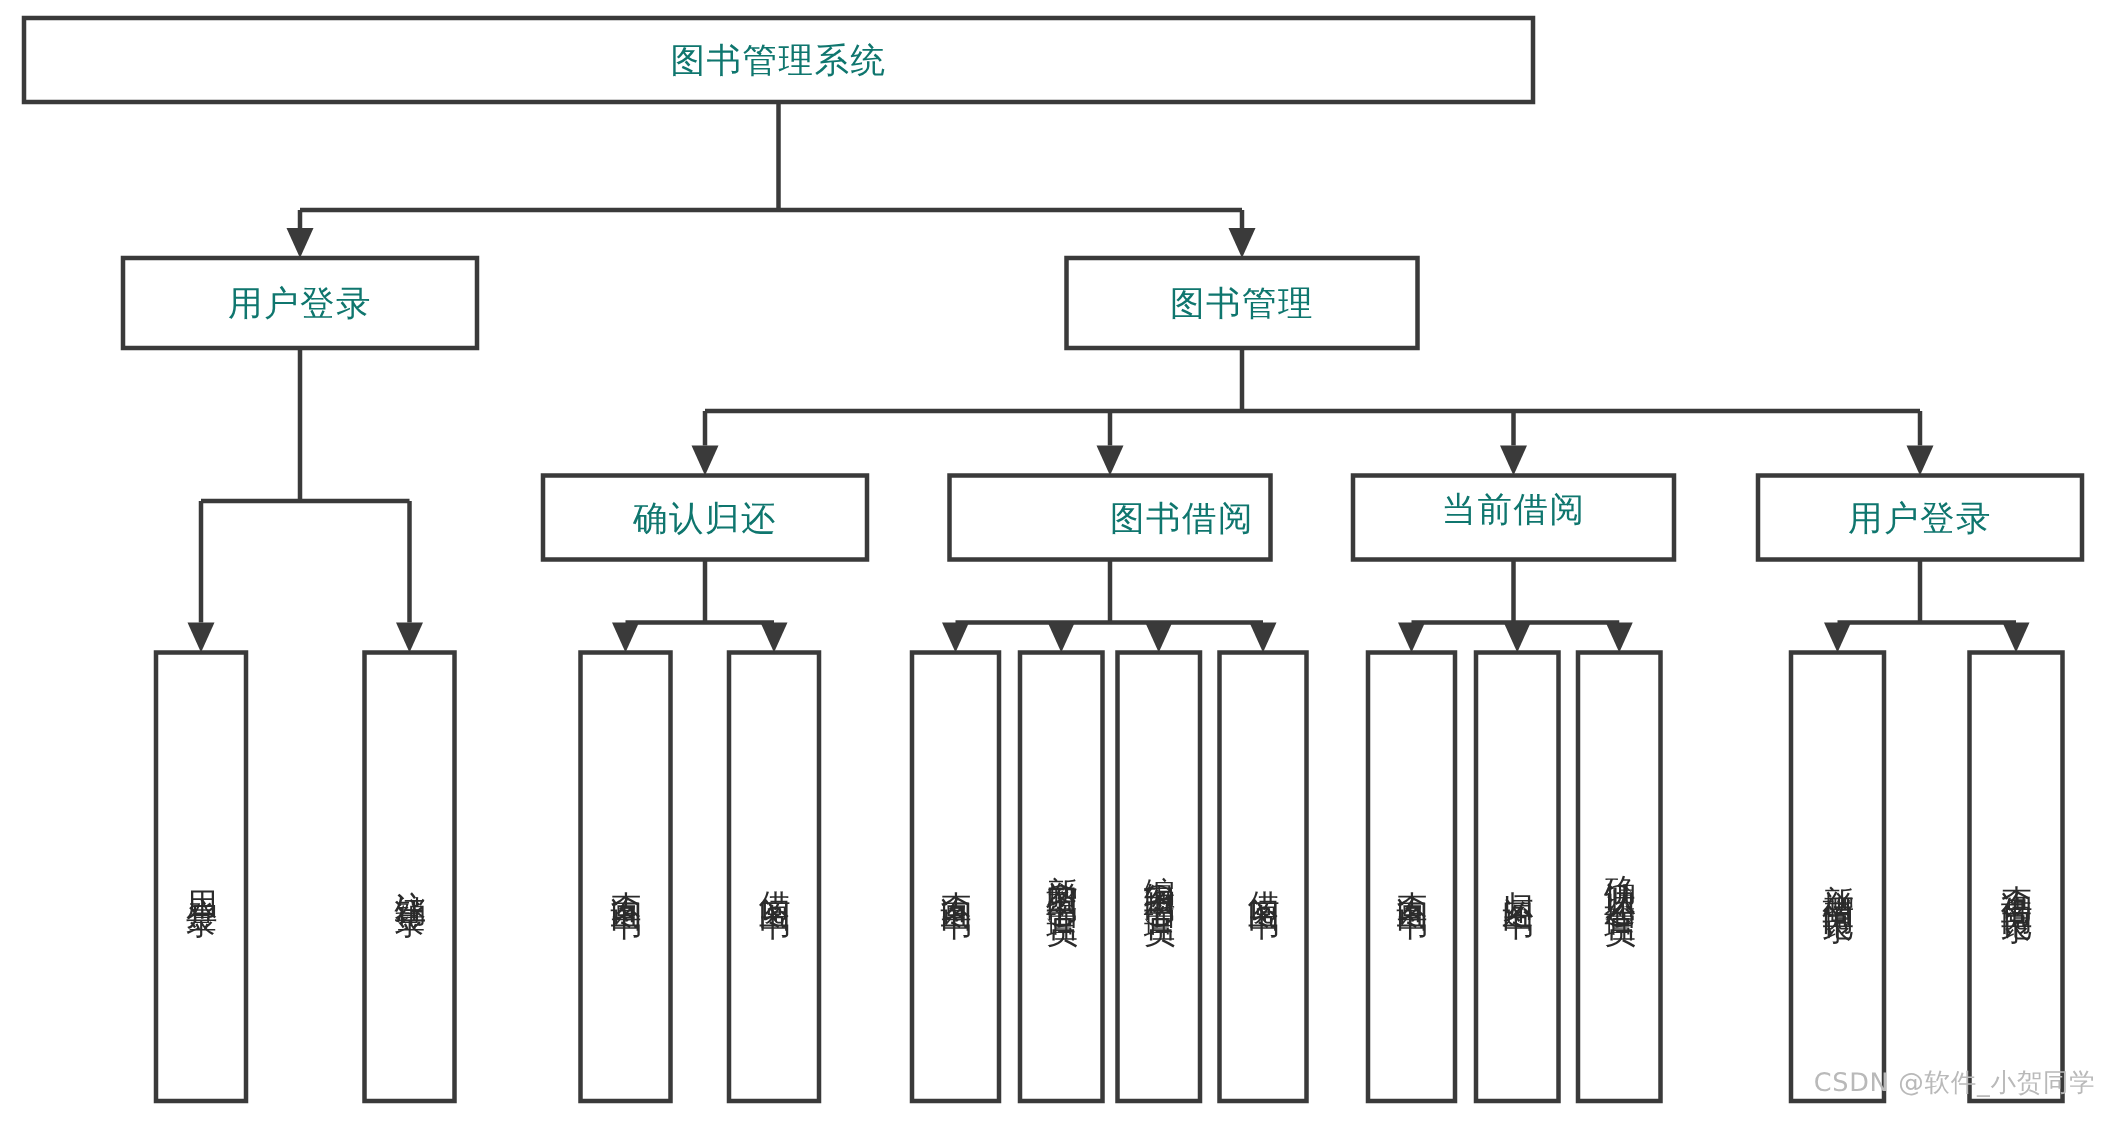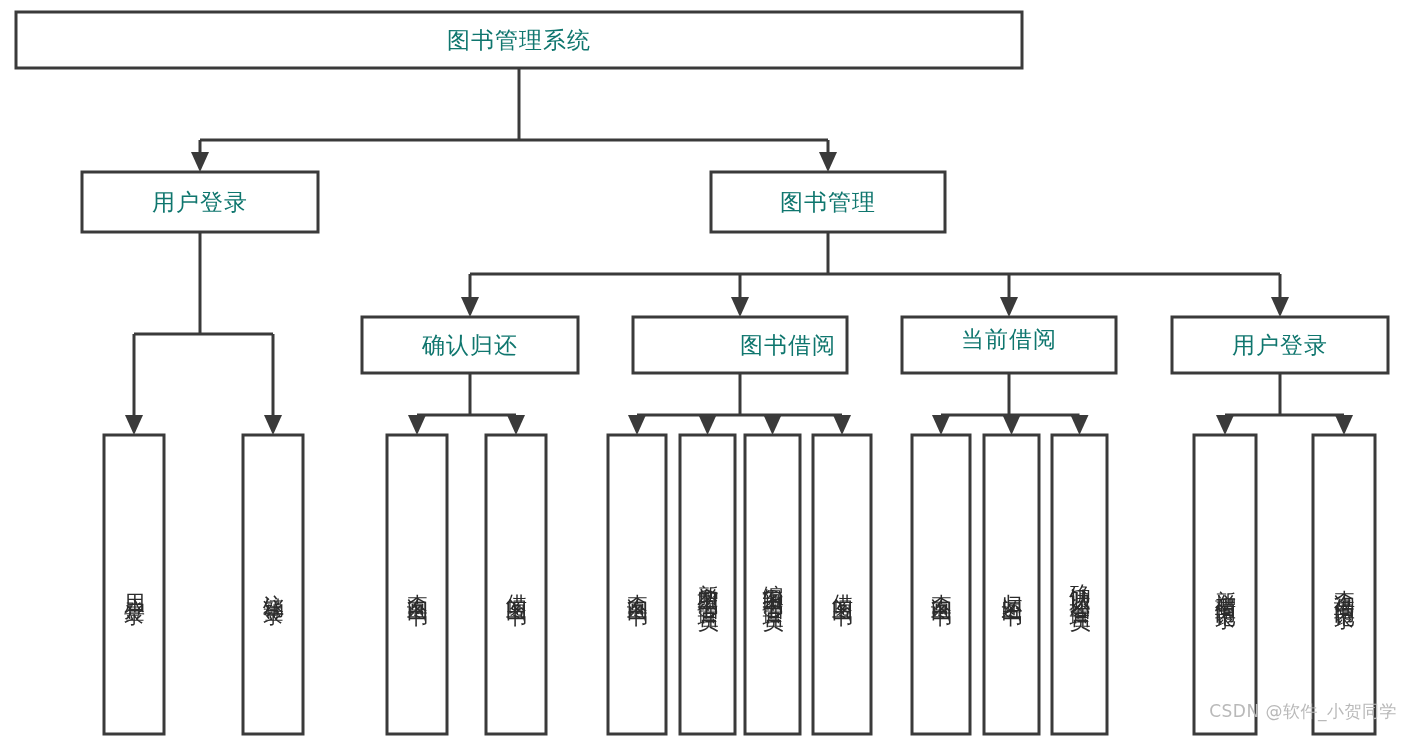--- a/index.html
+++ b/index.html
@@ -31,21 +31,21 @@
     font-size:21px;color:#2b2b2b;
     writing-mode:vertical-rl;
     text-orientation:upright;
     letter-spacing:4px;
     line-height:1;
     white-space:nowrap;
     pointer-events:none;
   }
   .watermark{
     position:absolute;
-    right:8px;bottom:24px;
+    right:8px;bottom:14px;
     font-size:17px;
     color:#b9b9b9;
     letter-spacing:0.5px;
     white-space:nowrap;
     pointer-events:none;
   }
 </style>
 </head>
 <body>
 

